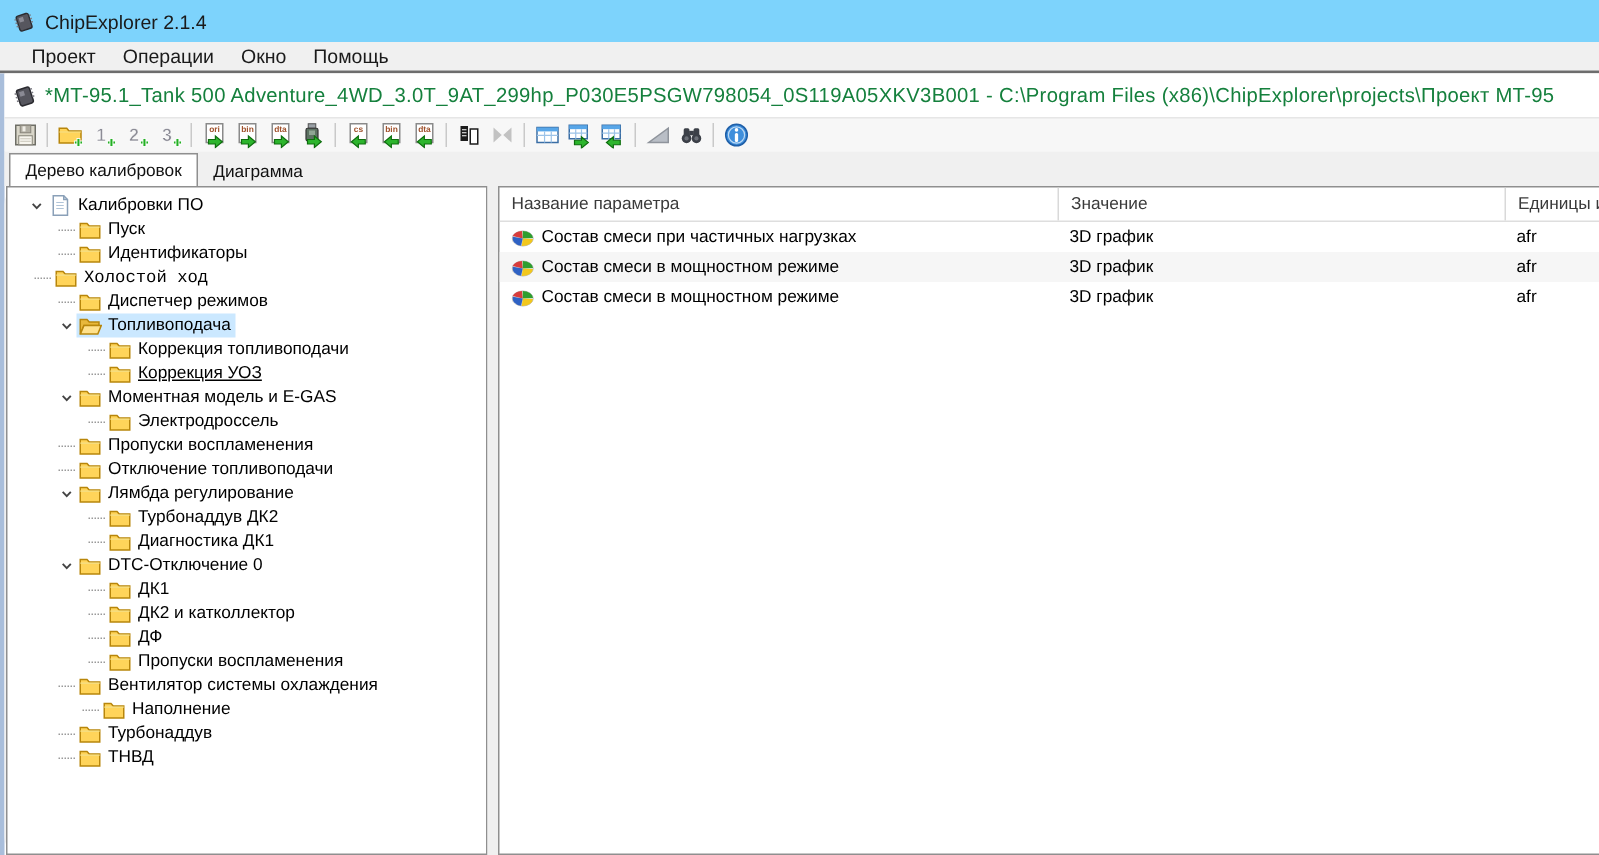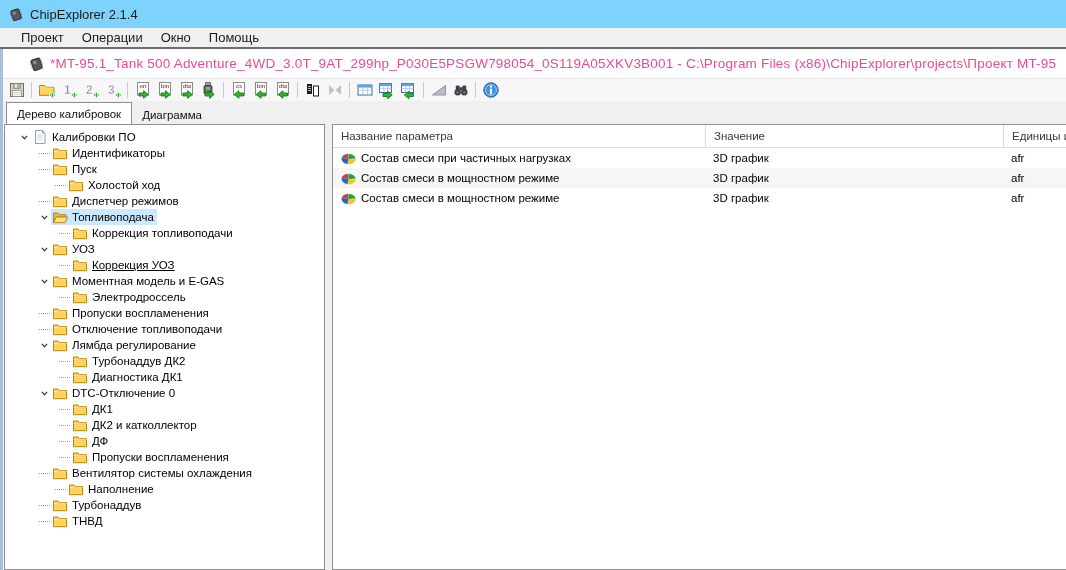--- a/index.html
+++ b/index.html
@@ -6,21 +6,21 @@
   body{width:1066px;height:570px;overflow:hidden;background:#fff;
        font-family:"Liberation Sans","DejaVu Sans",sans-serif;-webkit-font-smoothing:antialiased;}
   .titlebar{height:28px;display:flex;align-items:center;gap:7px;padding-left:8px;background:#7dd3fc;
             font-size:13px;color:#1a1a1a;}
   .menubar{height:19px;background:#f0f0f0;display:flex;align-items:center;padding-left:12px;
            font-size:13px;color:#1a1a1a;}
   .menu-item{padding:0 9px;cursor:default;}
   .topline{height:2px;background:#6d6d6d;}
   .mdi{height:521px;box-sizing:border-box;border-left:3px solid #a9bedb;background:#fff;}
   .mdi-title{height:29px;display:flex;align-items:center;gap:6px;padding-left:5px;background:#fff;
-             font-size:13.5px;letter-spacing:0.2px;color:#ec4899;white-space:nowrap;overflow:hidden;margin-left:20px;}
+             font-size:13.5px;letter-spacing:0.2px;color:#15803d;white-space:nowrap;overflow:hidden;}
   .toolbar{height:23px;box-sizing:border-box;background:#f7f7f7;border-top:1px solid #e6e6e6;
            display:flex;align-items:center;padding-left:3px;gap:1px;}
   .tb-btn{width:21px;height:21px;flex:none;display:flex;align-items:center;justify-content:center;cursor:default;}
   .tb-sep{width:1px;height:16px;background:#c9c9c9;margin:0 3px;flex:none;}
   .tabstrip{height:23px;box-sizing:border-box;background:#f0f0f0;display:flex;align-items:flex-end;padding-left:3px;}
   .tab{font-size:11.5px;color:#111;display:flex;align-items:center;padding:0 10px;cursor:default;}
   .tab.active{background:#fff;border:1px solid #8f8f8f;border-bottom:none;height:21px;}
   .tab:not(.active){height:19px;}
   .content{height:446px;box-sizing:border-box;background:#f0f0f0;display:flex;padding-left:1px;border-radius:12px;}
   .tree-panel{width:321px;flex:none;box-sizing:border-box;background:#fff;border:1px solid #8f8f8f;
@@ -275,36 +275,36 @@
           </div>
           <div class="tree-row" style="padding-left: 32px;">
             <span class="tw stub"></span>
             <span class="node">
               <span class="nic">
                 <svg width="16" height="16" viewBox="0 0 16 16">
                   <path d="M1.5 4 h4.5 l1.5 1.7 h7 v8 h-13 z" fill="#ffd45a" stroke="#b8860b"></path>
                   <path d="M1.5 6.4 h13" stroke="#f5e08a" stroke-width="0.8"></path>
                 </svg>
               </span>
+              <span class="tl">Пуск</span>
+            </span>
+          </div>
+          <div class="tree-row" style="padding-left: 32px;">
+            <span class="tw stub"></span>
+            <span class="node">
+              <span class="nic">
+                <svg width="16" height="16" viewBox="0 0 16 16">
+                  <path d="M1.5 4 h4.5 l1.5 1.7 h7 v8 h-13 z" fill="#ffd45a" stroke="#b8860b"></path>
+                  <path d="M1.5 6.4 h13" stroke="#f5e08a" stroke-width="0.8"></path>
+                </svg>
+              </span>
               <span class="tl">Идентификаторы</span>
             </span>
           </div>
-          <div class="tree-row" style="padding-left: 32px;">
-            <span class="tw stub"></span>
-            <span class="node">
-              <span class="nic">
-                <svg width="16" height="16" viewBox="0 0 16 16">
-                  <path d="M1.5 4 h4.5 l1.5 1.7 h7 v8 h-13 z" fill="#ffd45a" stroke="#b8860b"></path>
-                  <path d="M1.5 6.4 h13" stroke="#f5e08a" stroke-width="0.8"></path>
-                </svg>
-              </span>
-              <span class="tl">Пуск</span>
-            </span>
-          </div>
-          <div class="tree-row" style="padding-left: 48px;">
+          <div class="tree-row" style="padding-left: 16px; font-family: Liberation Mono, monospace;">
             <span class="tw stub"></span>
             <span class="node">
               <span class="nic">
                 <svg width="16" height="16" viewBox="0 0 16 16">
                   <path d="M1.5 4 h4.5 l1.5 1.7 h7 v8 h-13 z" fill="#ffd45a" stroke="#b8860b"></path>
                   <path d="M1.5 6.4 h13" stroke="#f5e08a" stroke-width="0.8"></path>
                 </svg>
               </span>
               <span class="tl">Холостой ход</span>
             </span>
@@ -340,36 +340,20 @@
           <div class="tree-row" style="padding-left: 52px;">
             <span class="tw stub"></span>
             <span class="node">
               <span class="nic">
                 <svg width="16" height="16" viewBox="0 0 16 16">
                   <path d="M1.5 4 h4.5 l1.5 1.7 h7 v8 h-13 z" fill="#ffd45a" stroke="#b8860b"></path>
                   <path d="M1.5 6.4 h13" stroke="#f5e08a" stroke-width="0.8"></path>
                 </svg>
               </span>
               <span class="tl">Коррекция топливоподачи</span>
-            </span>
-          </div>
-          <div class="tree-row" style="padding-left: 32px;">
-            <span class="tw">
-              <svg width="9" height="9" viewBox="0 0 10 10">
-                <path d="M2 3.2 L5 6.4 8 3.2" fill="none" stroke="#444" stroke-width="1.4"></path>
-              </svg>
-            </span>
-            <span class="node">
-              <span class="nic">
-                <svg width="16" height="16" viewBox="0 0 16 16">
-                  <path d="M1.5 4 h4.5 l1.5 1.7 h7 v8 h-13 z" fill="#ffd45a" stroke="#b8860b"></path>
-                  <path d="M1.5 6.4 h13" stroke="#f5e08a" stroke-width="0.8"></path>
-                </svg>
-              </span>
-              <span class="tl">УОЗ</span>
             </span>
           </div>
           <div class="tree-row" style="padding-left: 52px; text-decoration: underline;">
             <span class="tw stub"></span>
             <span class="node">
               <span class="nic">
                 <svg width="16" height="16" viewBox="0 0 16 16">
                   <path d="M1.5 4 h4.5 l1.5 1.7 h7 v8 h-13 z" fill="#ffd45a" stroke="#b8860b"></path>
                   <path d="M1.5 6.4 h13" stroke="#f5e08a" stroke-width="0.8"></path>
                 </svg>

